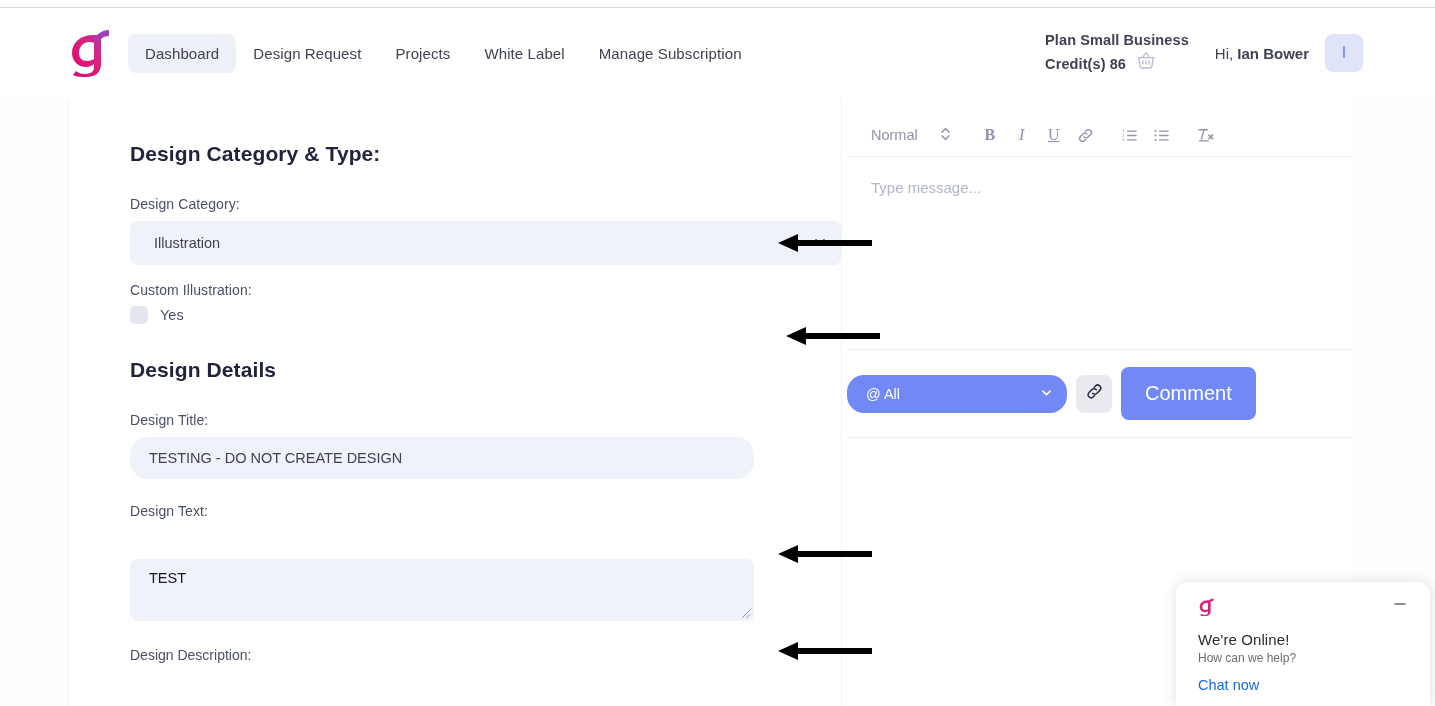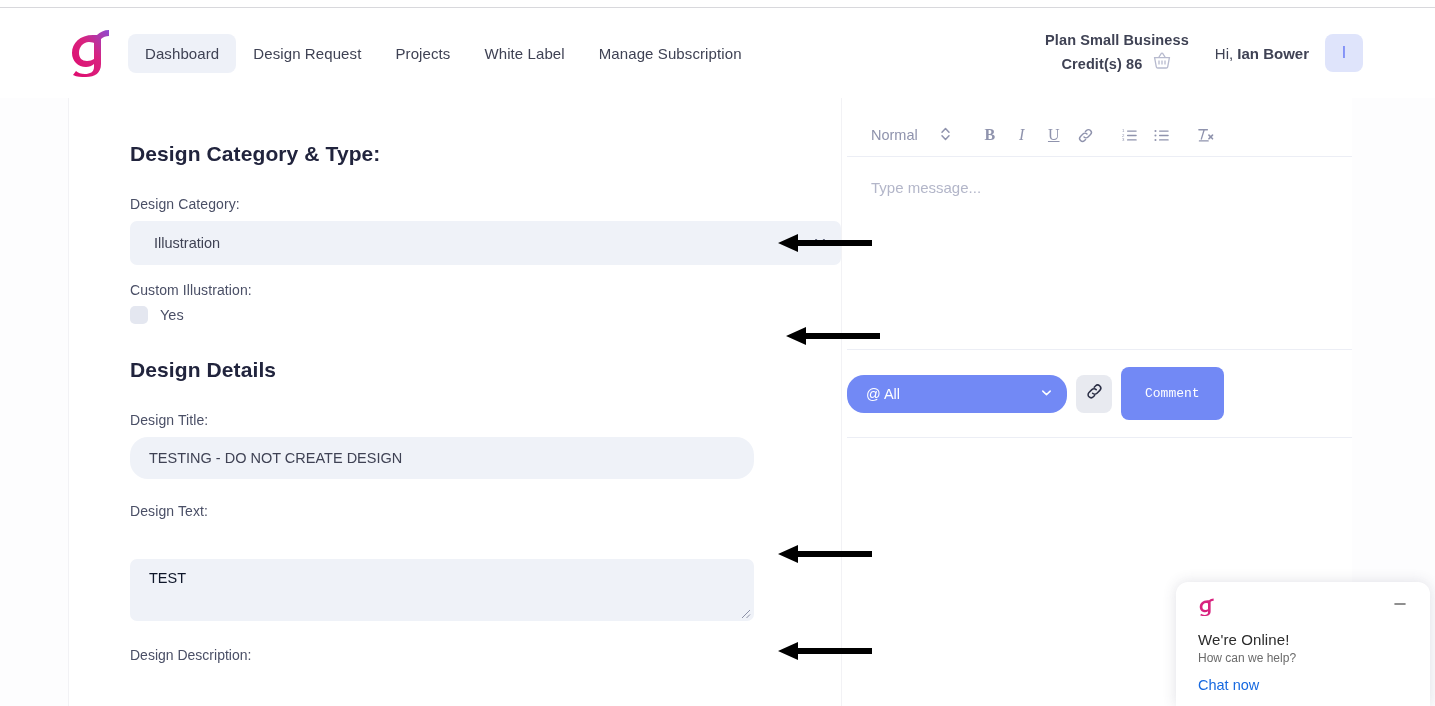--- a/index.html
+++ b/index.html
@@ -63,21 +63,21 @@
     text-align: center;
     font-size: 14.5px;
     font-weight: bold;
     color: #3f4254;
     line-height: 22px;
     letter-spacing: .1px;
   }
   .plan-line2 {
     display: flex;
     align-items: center;
-    justify-content: center;
+    justify-content: flex-start;
     gap: 10px;
   }
   .basket-icon { display:block; }
   .greet {
     font-size: 15px;
     color: #3f4254;
     margin-left: 26px;
     margin-right: 16px;
     white-space: nowrap;
   }
@@ -253,26 +253,26 @@
     background: #e8eaf0;
     border-radius: 8px;
     display: flex; align-items: center; justify-content: center;
     cursor: pointer;
   }
   .comment-btn {
     height: 53px;
     background: #7289f5;
     border-radius: 8px;
     color: #ffffff;
-    font-size: 13px;
+    font-size: 20px;
     display: flex; align-items: center; justify-content: center;
     padding: 0 24px;
     cursor: pointer;
     border: none;
-    font-family: Liberation Mono, monospace;
+    font-family: Liberation Sans, sans-serif;
   }
   .comment-bar-bottom {
     border-top: 1px solid #eceef5;
     margin-top: 17px;
   }
 
   .page-rail-right { width: 85px; background: #fdfdfe; flex: 0 0 85px; }
 
   
   .arrow {

